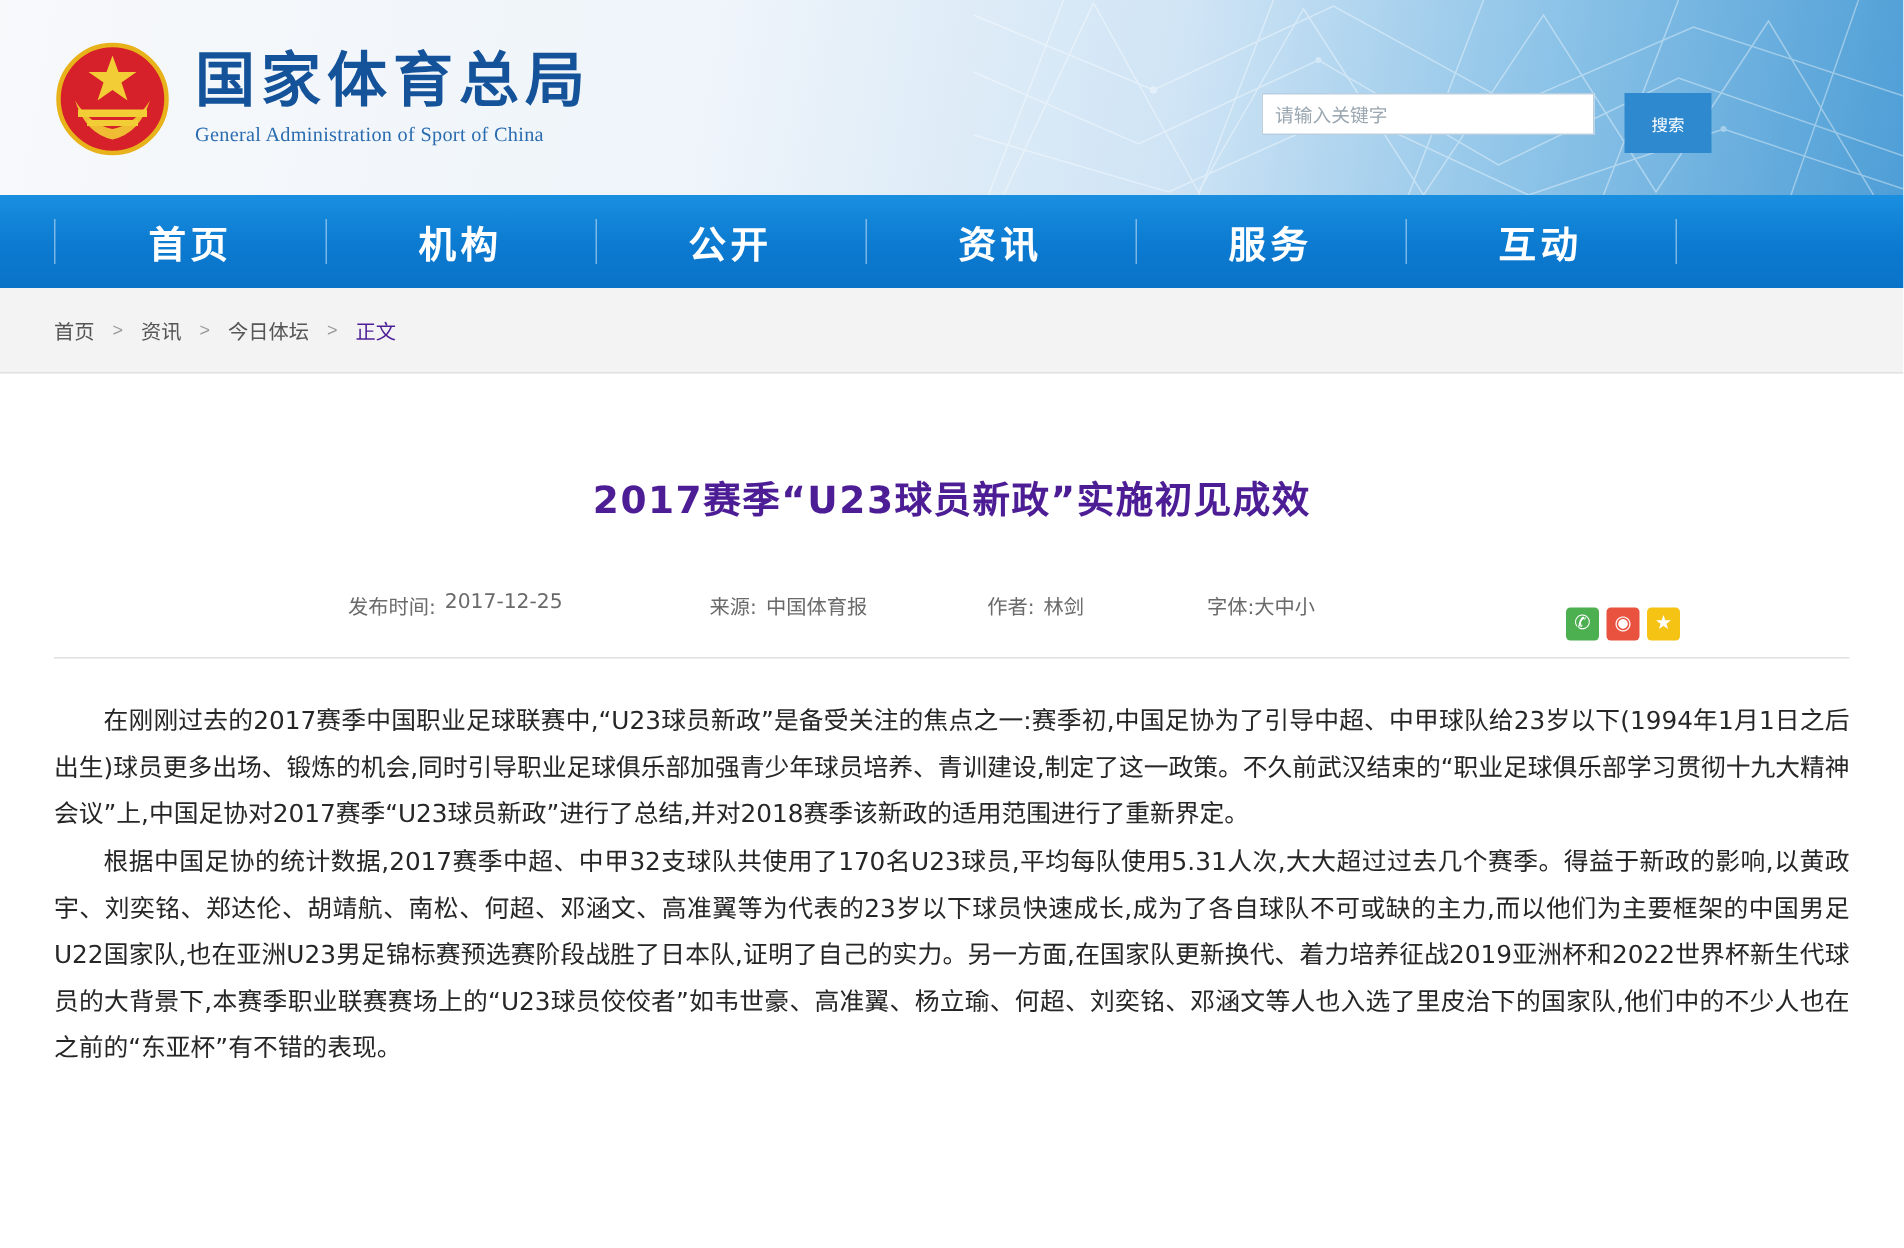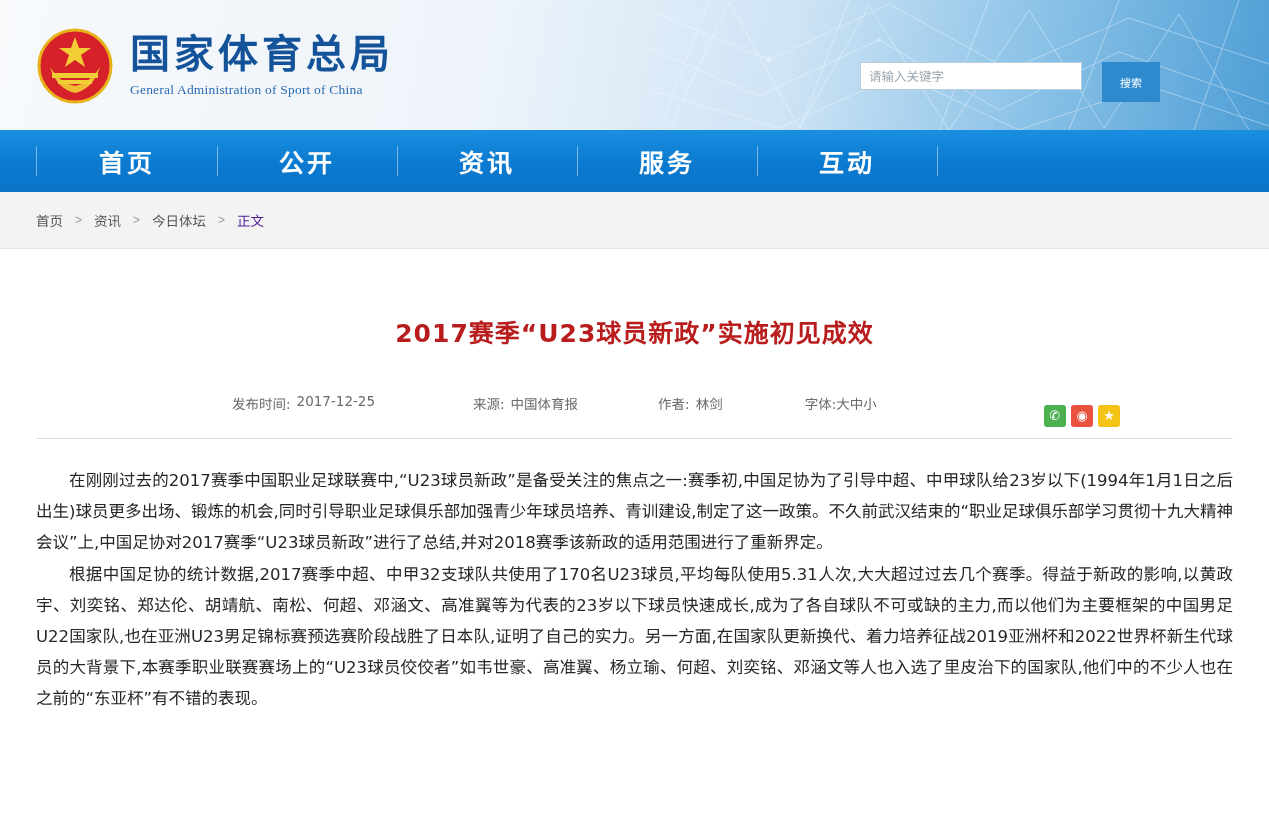--- a/index.html
+++ b/index.html
@@ -51,21 +51,21 @@
   }
   .logo-en {
     margin-top: 9px;
     font-size: 13.5px;
     color: #2a6cb0;
     letter-spacing: .2px;
     font-family: "Liberation Serif", serif;
   }
   .search-box {
     position: absolute;
-    right: 109px; top: 62px;
+    right: 128px; top: 62px;
     display: flex;
     align-items: stretch;
   }
   .search-input {
     width: 222px; height: 28px;
     border: 1px solid #b9cfe0;
     background: #fff;
     font-size: 12.5px;
     color: #333;
     padding: 0 8px;
@@ -147,21 +147,21 @@
   .article {
     width: 1269px;
     padding: 0 36px;
   }
   .article-title {
     margin: 0;
     padding-top: 64px;
     text-align: center;
     font-size: 25px;
     font-weight: bold;
-    color: #b91c1c;
+    color: #4c1d95;
     letter-spacing: 1px;
     font-family: "DejaVu Sans", "Liberation Sans", sans-serif;
   }
   .meta {
     margin-top: 44px;
     height: 45px;
     display: flex;
     align-items: flex-start;
     font-size: 13.5px;
     color: #6a6a6a;
@@ -249,20 +249,21 @@
     <div class="search-box">
       <input class="search-input" type="text" placeholder="请输入关键字" style="">
       <button class="search-btn">搜索</button>
     </div>
   </div>
 </div>
 
 <div class="nav">
   <div class="nav-sep-first"></div>
   <div class="nav-item">首页</div>
+  <div class="nav-item">机构</div>
   <div class="nav-item">公开</div>
   <div class="nav-item">资讯</div>
   <div class="nav-item">服务</div>
   <div class="nav-item">互动</div>
   <div class="nav-sep-last"></div>
 </div>
 
 <div class="crumbbar">
   <span class="crumb">首页</span>
   <span class="crumb-sep">&gt;</span>

